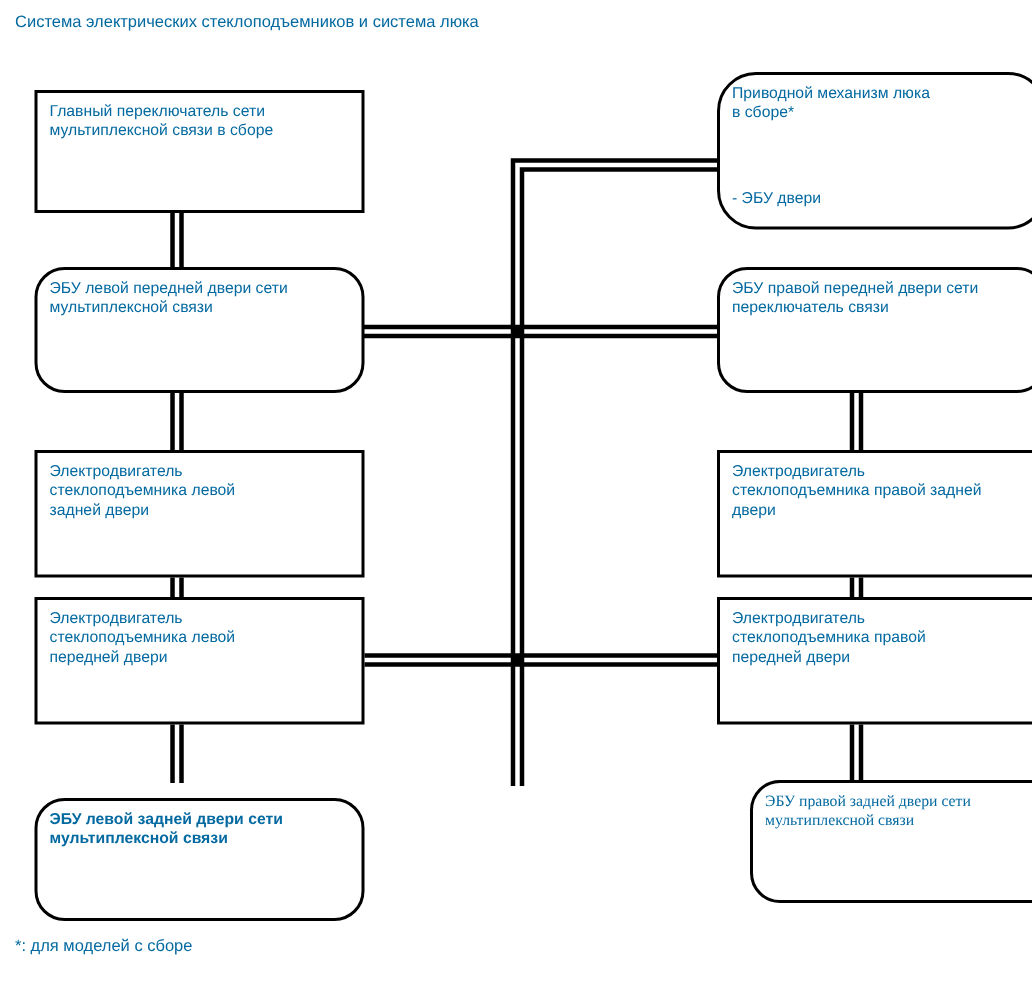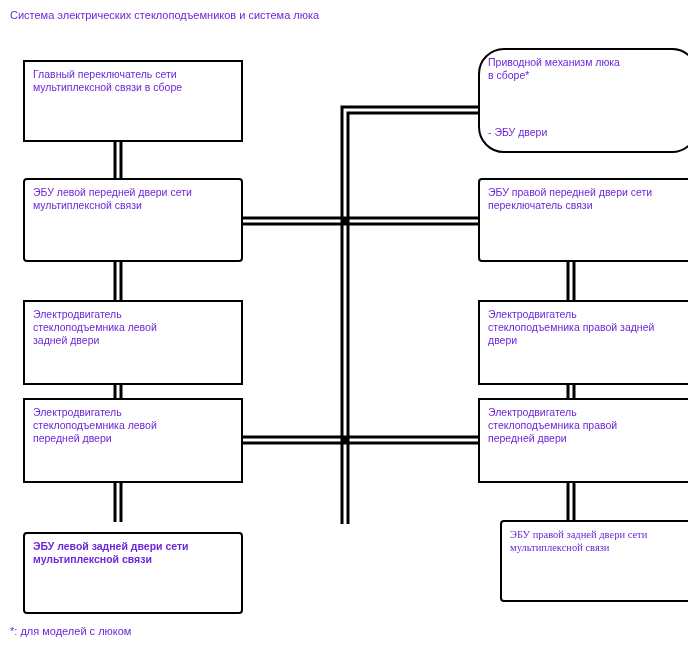--- a/index.html
+++ b/index.html
@@ -1,41 +1,41 @@
 <!DOCTYPE html>
 <html><head>
 <meta charset="utf-8">
 <style>
   html,body{margin:0;padding:0;background:#ffffff;}
   .stage{
     position:relative;
     width:688px;height:658px;
     background:#ffffff;
     font-family:"Liberation Sans","DejaVu Sans",sans-serif;
-    color:#6d28d9;
+    color:#0369a1;
     overflow:hidden;
   }
   .diagram-title{
     position:absolute;left:10px;top:9px;
     font-size:11px;line-height:13px;
   }
   .footnote{
     position:absolute;left:10px;top:625px;
     font-size:11px;line-height:13px;
   }
   .connectors{position:absolute;left:0;top:0;}
   .node{
     position:absolute;
     box-sizing:border-box;
     width:220px;
     border:2px solid #000000;
     background:#ffffff;
     padding:6px 8px;
   }
-  .node.rounded{border-radius:4px;}
+  .node.rounded{border-radius:20px;}
   .node-label{
     font-size:10.5px;line-height:13px;
     white-space:pre;
   }
   .node-sublabel{
     font-size:10.5px;line-height:13px;
     white-space:pre;
     margin-top:44px;
   }
   
@@ -130,15 +130,15 @@
   <div class="node n-fr-window-motor">
     <div class="node-label">Электродвигатель
 стеклоподъемника правой
 передней двери</div>
   </div>
   <div class="node rounded n-rr-door-ecu">
     <div class="node-label">ЭБУ правой задней двери сети
 мультиплексной связи</div>
   </div>
 
-  <div class="footnote">*: для моделей с люком</div>
+  <div class="footnote">*: для моделей с сборе</div>
 
 </div>
 
 </body></html>

